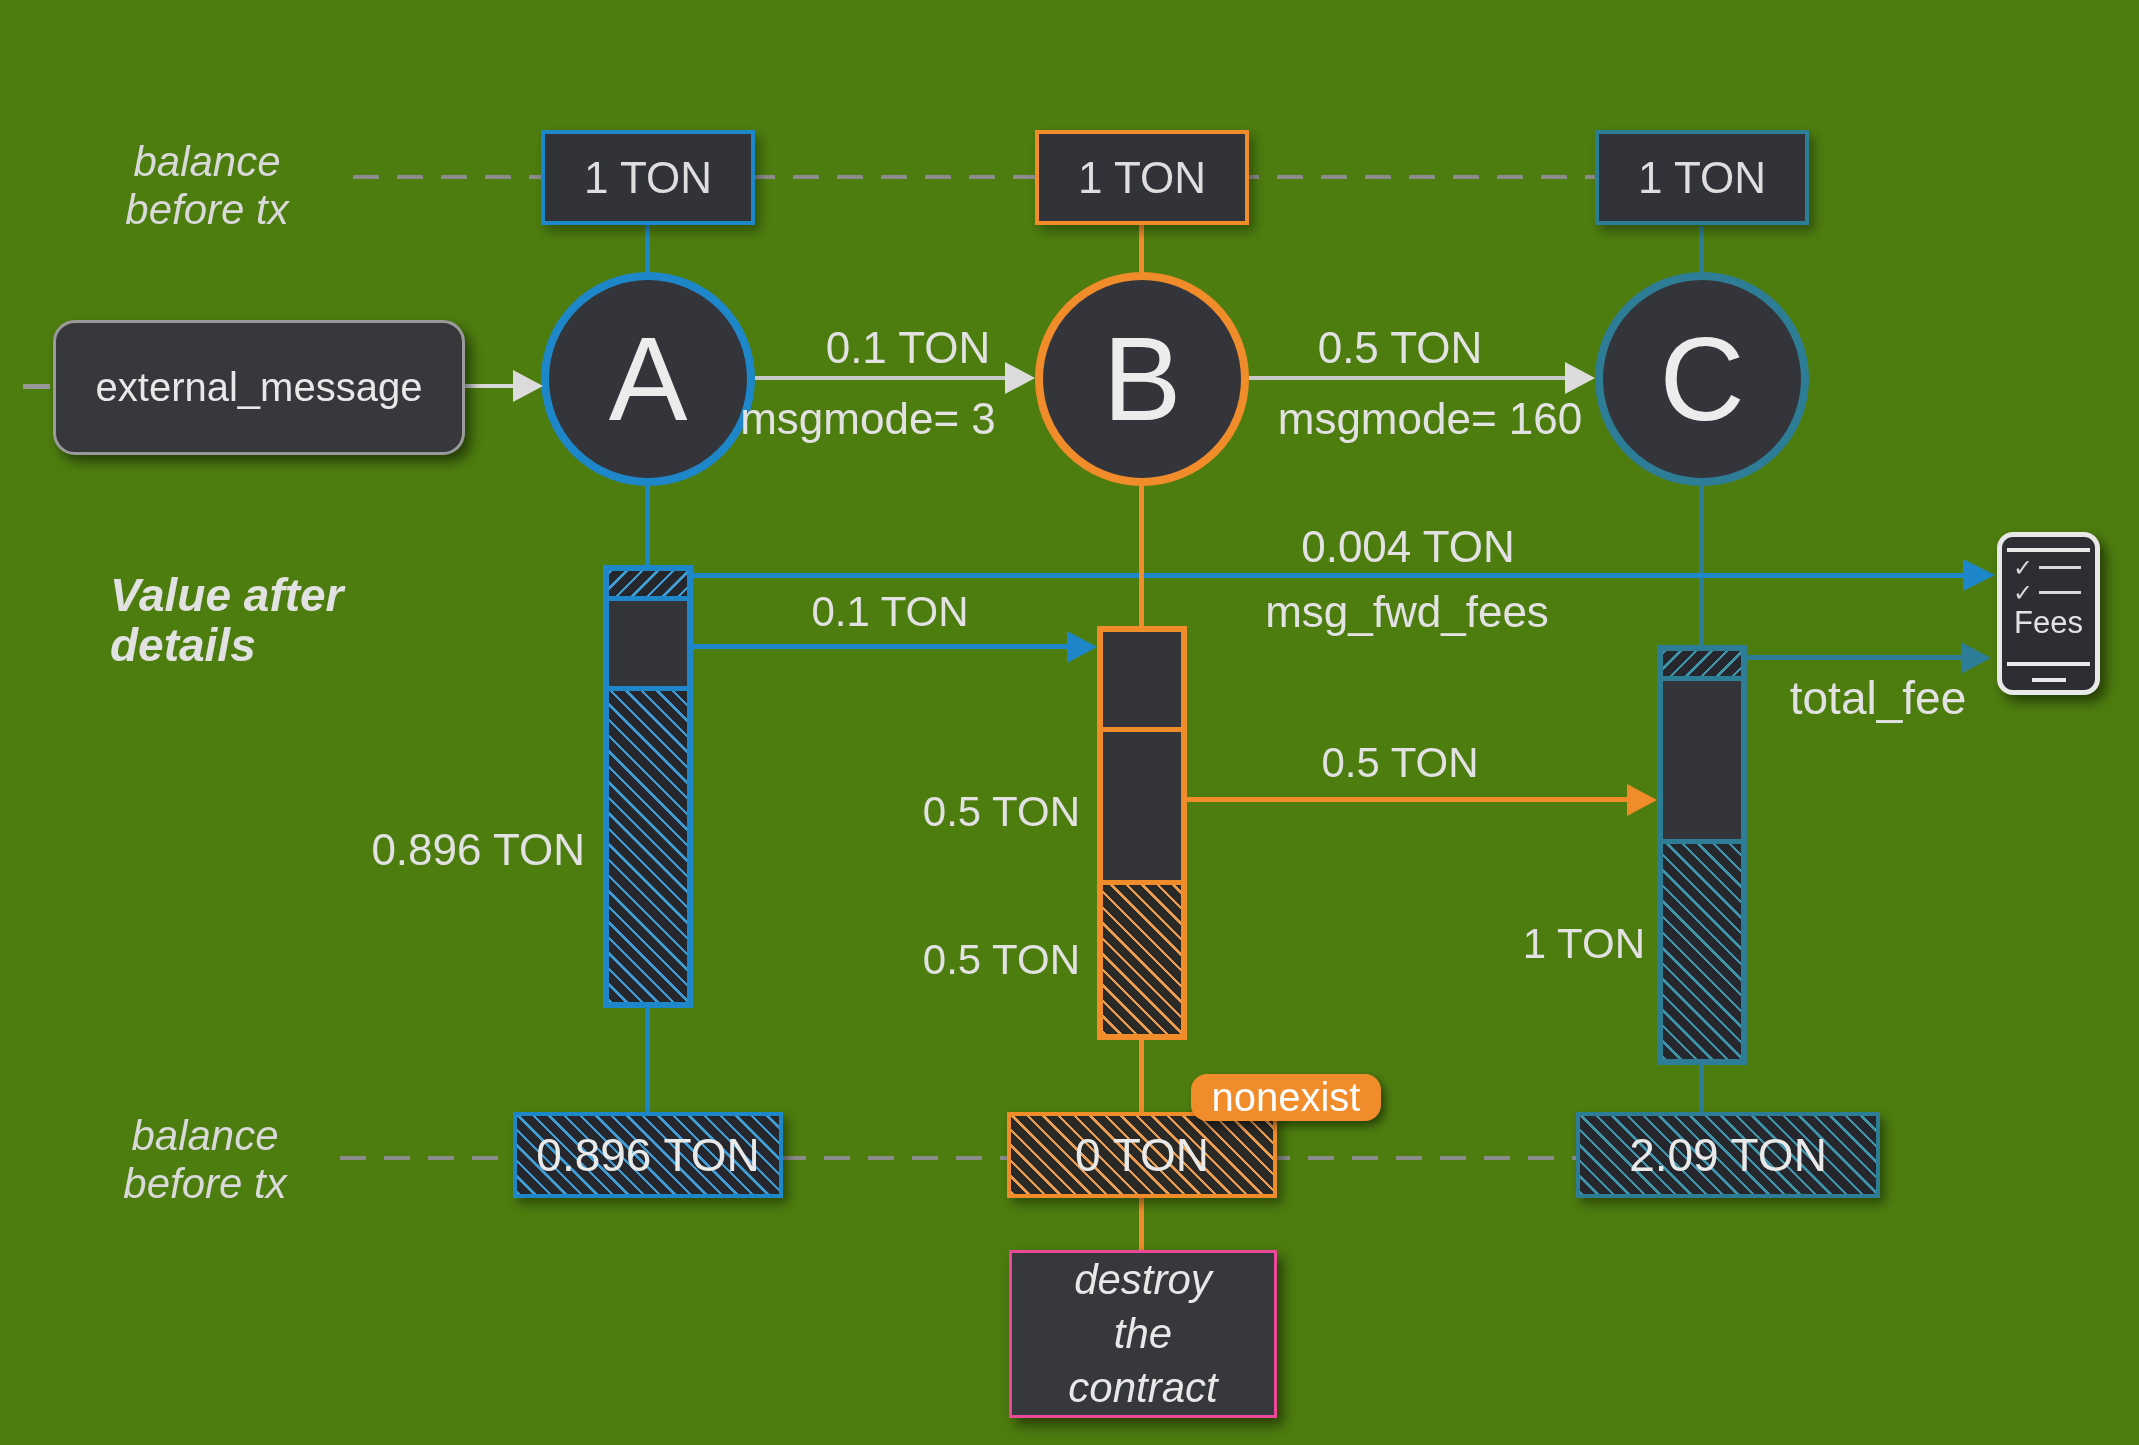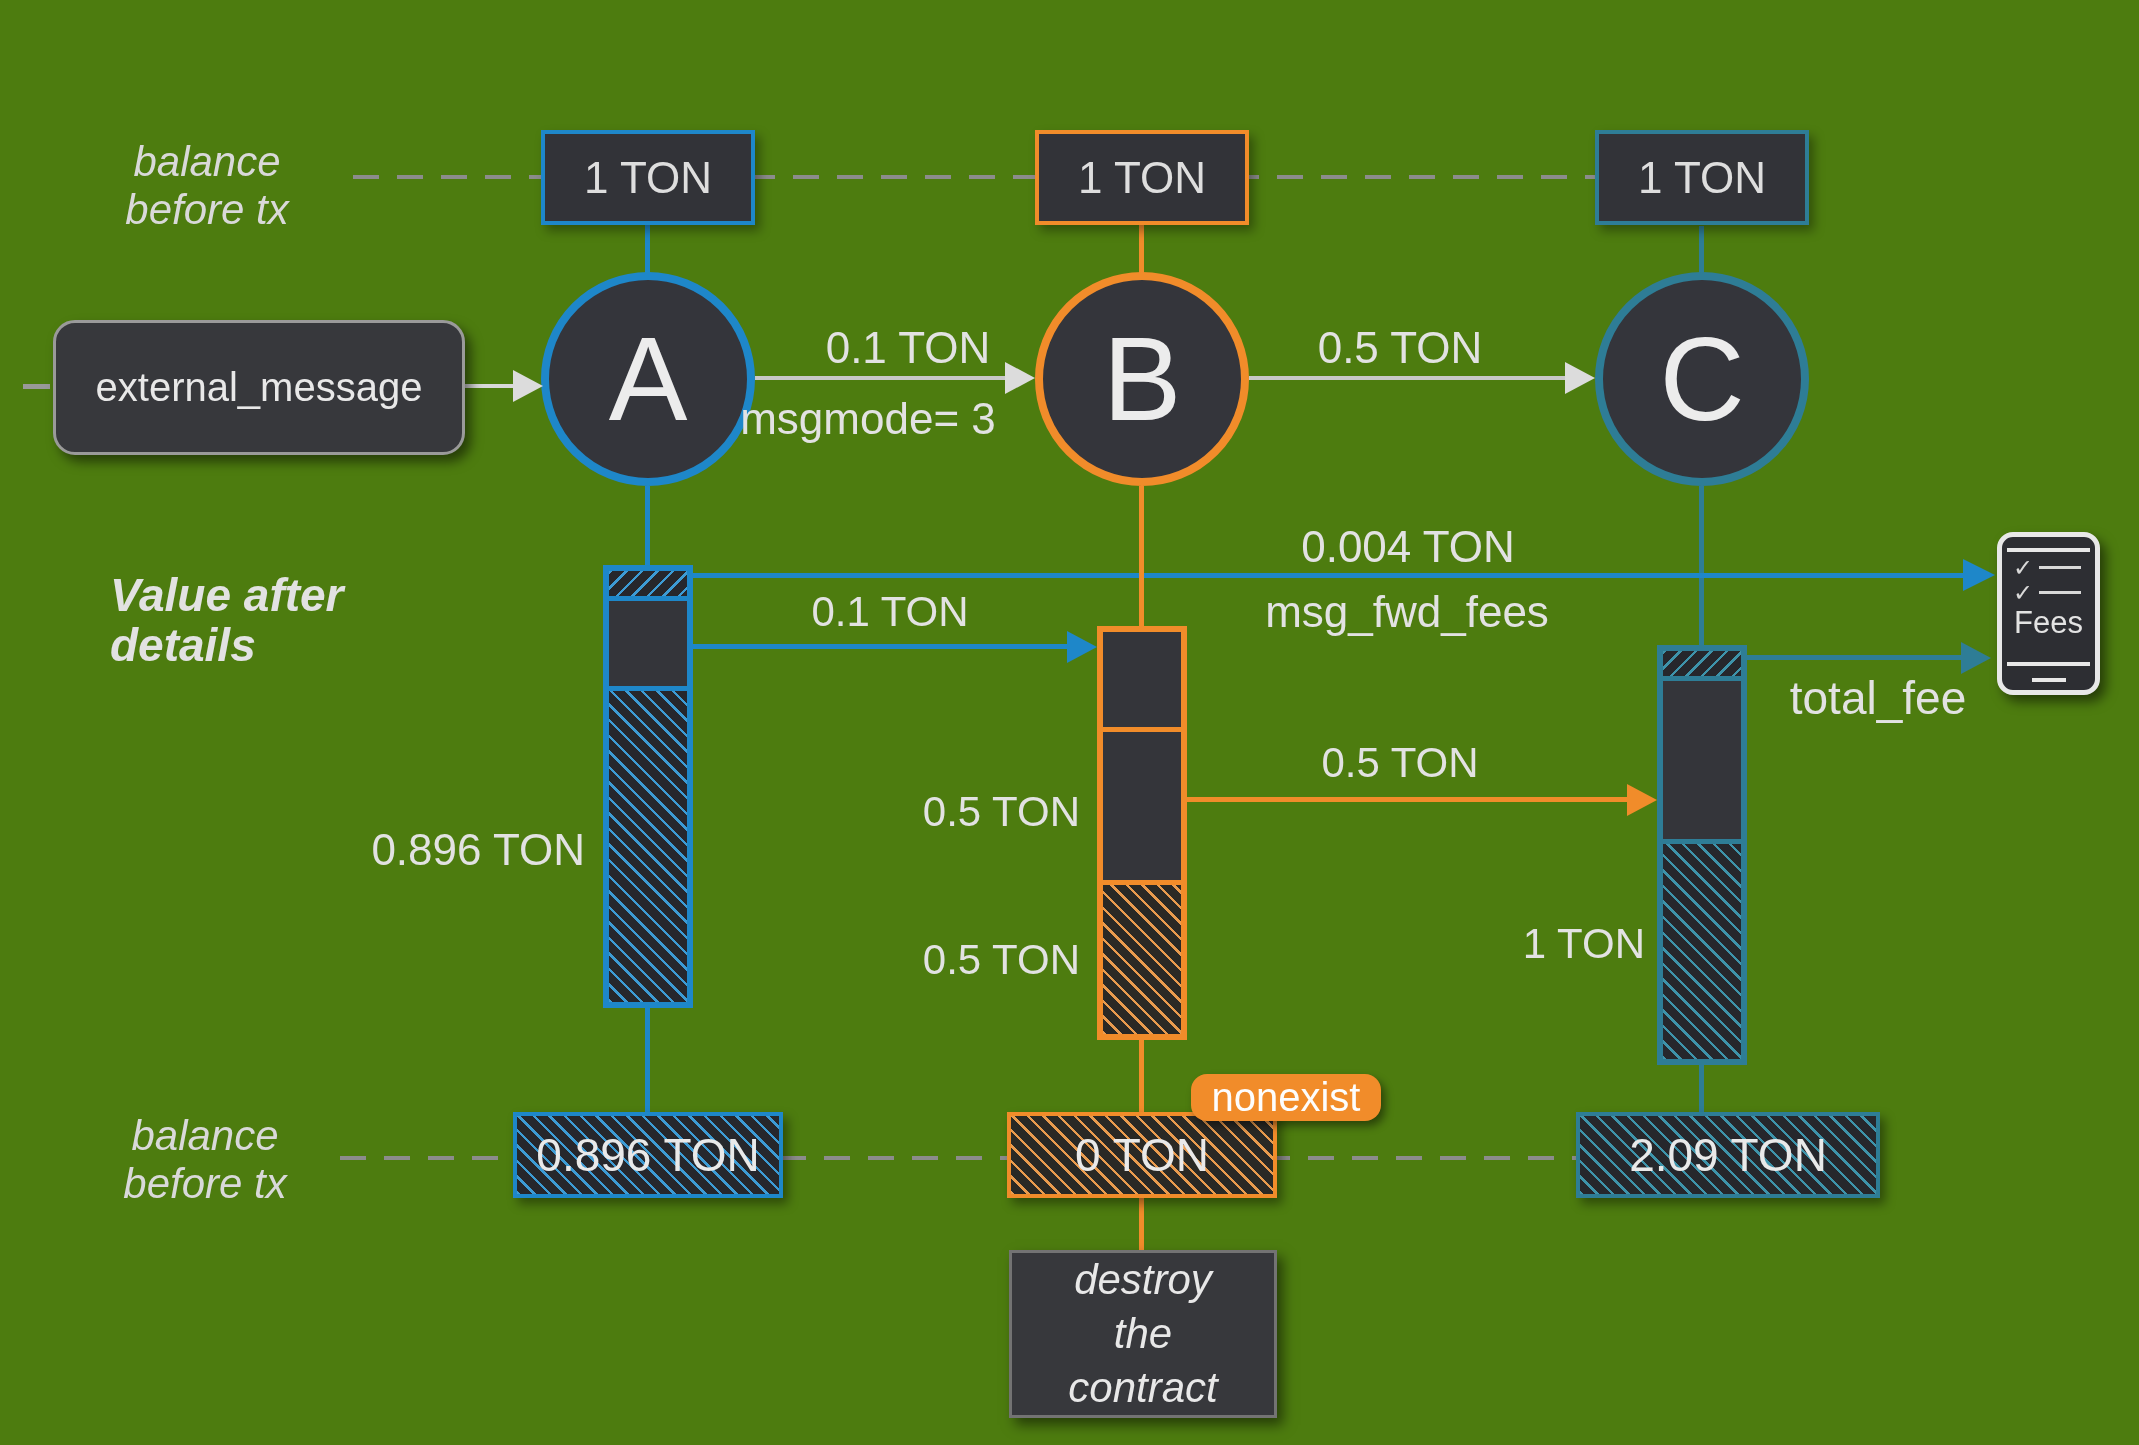--- a/index.html
+++ b/index.html
@@ -123,20 +123,21 @@
   <div class="tri" style="left:513px;top:370px;border-left:30px solid #dcdcdc;"></div>
 
   <div class="hline" style="left:755px;top:376px;width:252px;height:4px;background:#c8c8c8;"></div>
   <div class="tri" style="left:1005px;top:362px;border-left:30px solid #dcdcdc;"></div>
   <div class="lbl" style="left:908px;top:348px;">0.1 TON</div>
   <div class="lbl" style="left:868px;top:419px;">msgmode= 3</div>
 
   <div class="hline" style="left:1249px;top:376px;width:318px;height:4px;background:#c8c8c8;"></div>
   <div class="tri" style="left:1565px;top:362px;border-left:30px solid #dcdcdc;"></div>
   <div class="lbl" style="left:1400px;top:348px;">0.5 TON</div>
+  <div class="lbl" style="left:1430px;top:419px;">msgmode= 160</div>
 
   <div class="bar" style="left:603px;top:565px;height:443px;border-color:#1e87c9;">
     <div class="seg h-blue-up" style="height:30px;border-bottom:5px solid #1e87c9;"></div>
     <div class="seg" style="height:85px;"></div>
     <div class="seg h-blue-dn" style="flex:1;border-top:5px solid #1e87c9;"></div>
   </div>
   <div class="bar" style="left:1097px;top:626px;height:414px;border-color:#f18c2a;">
     <div class="seg" style="height:100px;border-bottom:5px solid #f18c2a;"></div>
     <div class="seg" style="height:148px;"></div>
     <div class="seg h-orange-dn" style="flex:1;border-top:5px solid #f18c2a;"></div>
@@ -191,19 +192,19 @@
     <span>0 TON</span>
   </div>
   <div class="botbox h-teal-dn" style="left:1576px;top:1112px;width:304px;border-color:#2e7d96;">
     <span>2.09 TON</span>
   </div>
 
   <div class="badge" style="left:1191px;top:1074px;width:190px;height:47px;background:#f18c2a;">
     <span>nonexist</span>
   </div>
 
-  <div class="notebox italic" style="left:1009px;top:1250px;width:268px;height:168px;border:3px solid #737373;display:flex;flex-direction:column;align-items:center;justify-content:center;font-size:42px;line-height:54px;color:#e8e8e8;">
+  <div class="notebox italic" style="left:1009px;top:1250px;width:268px;height:168px;border:3px solid #ec4899;display:flex;flex-direction:column;align-items:center;justify-content:center;font-size:42px;line-height:54px;color:#e8e8e8;">
     <div>destroy</div>
     <div>the</div>
     <div>contract</div>
   </div>
 
 </div>
 
 </body></html>

